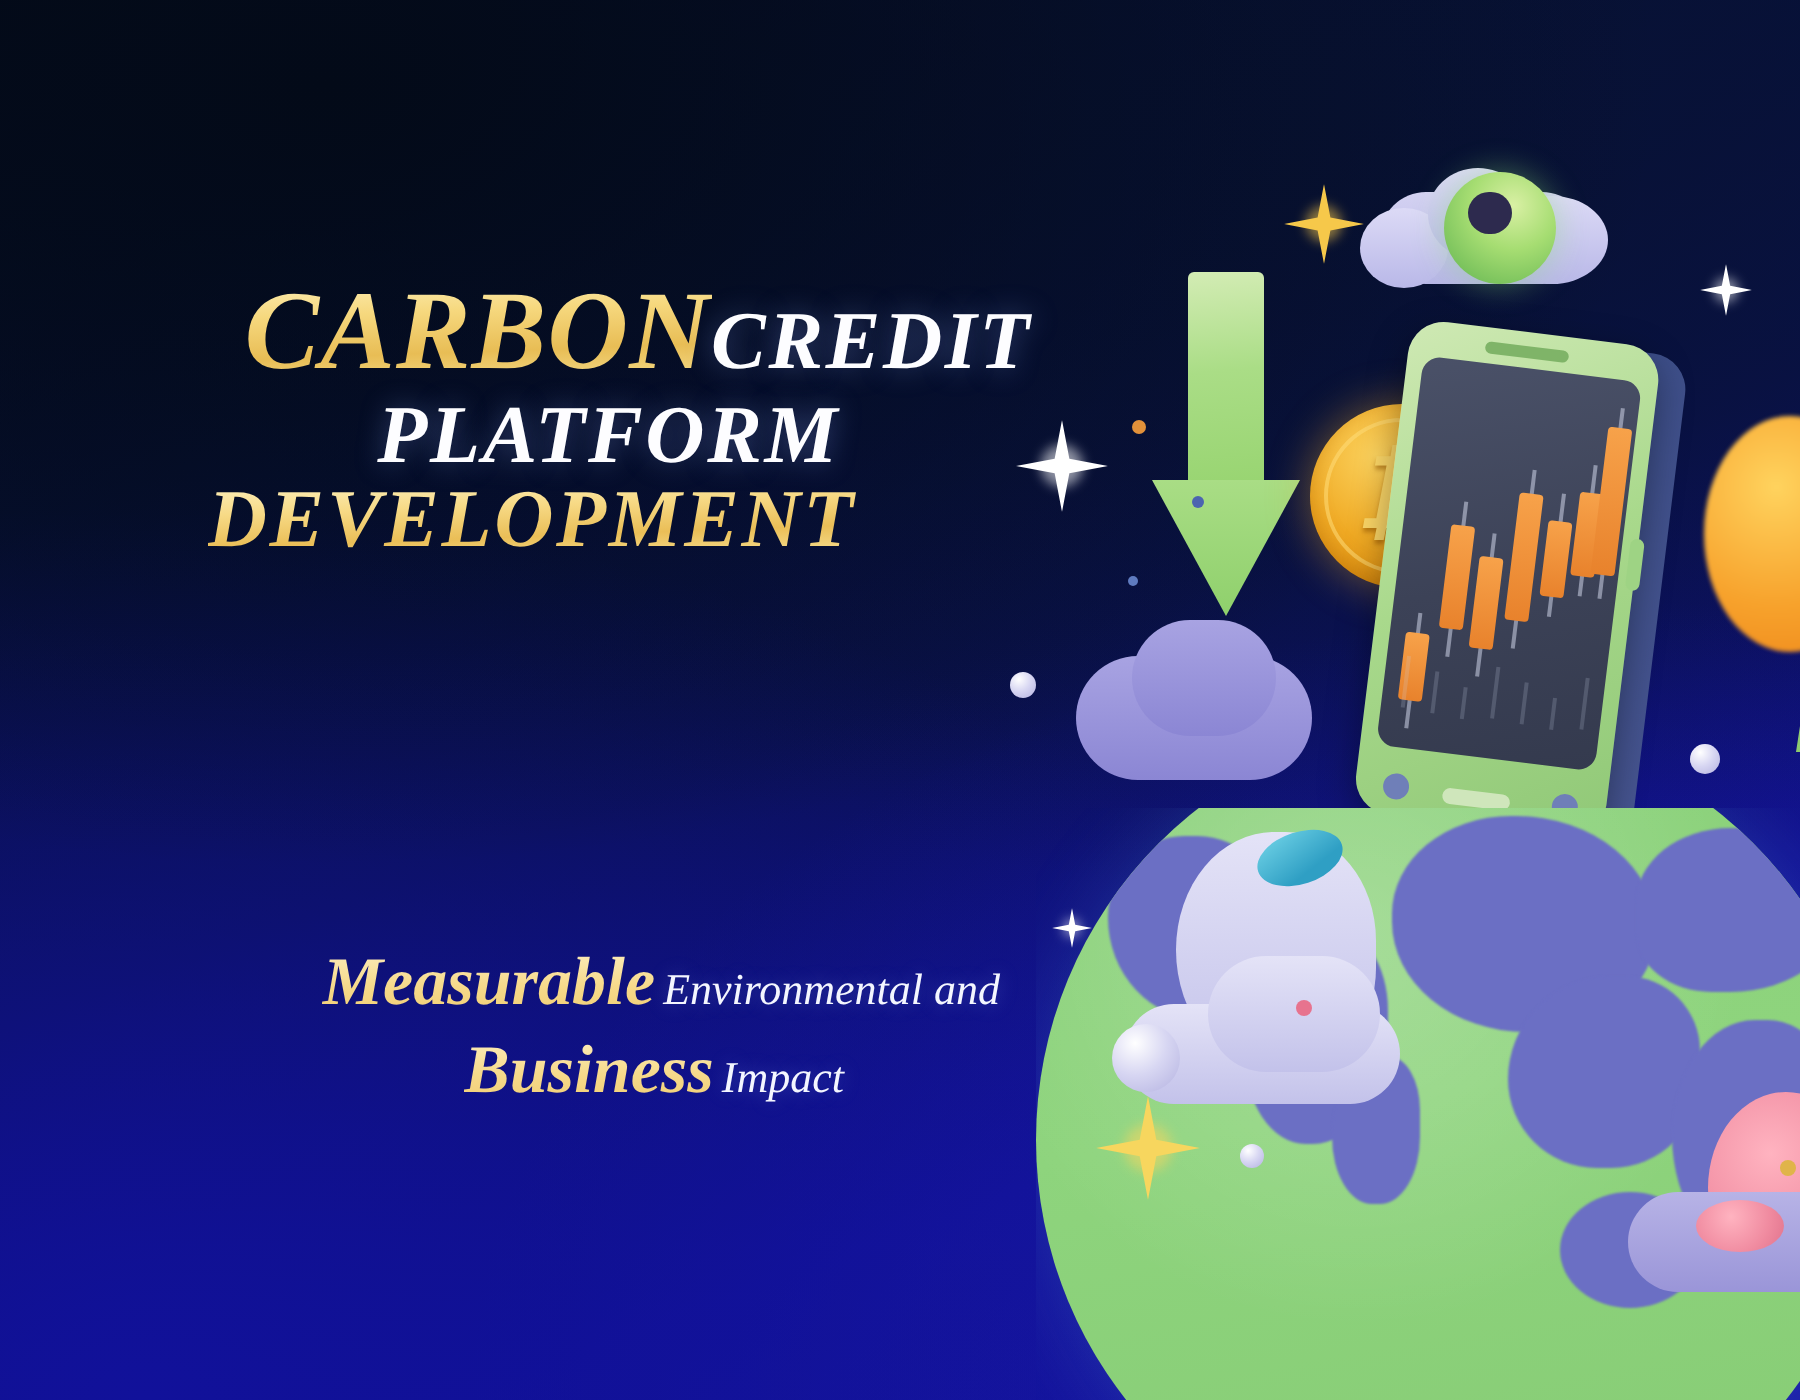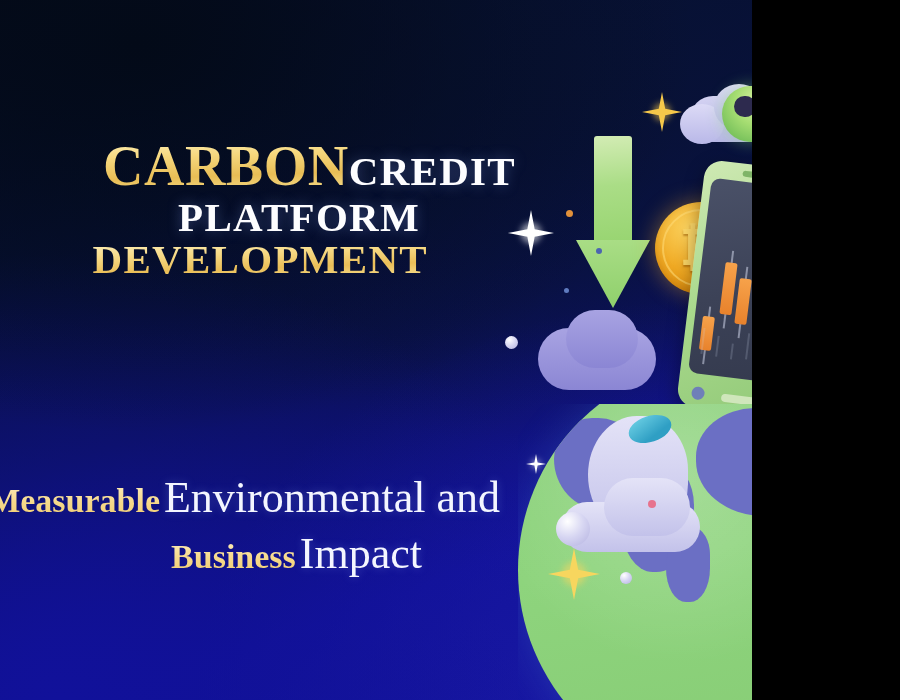--- a/index.html
+++ b/index.html
@@ -6,29 +6,30 @@
     margin: 0;
     padding: 0;
     background: #000;
   }
   body {
     font-family: "Liberation Serif", serif;
   }
 
   #banner {
     position: relative;
-    width: 752px;
+    width: 900px;
     height: 700px;
     overflow: hidden;
     background:
       radial-gradient(ellipse 120% 90% at 18% 6%, #030a18 0%, rgba(3,10,24,0) 62%),
       radial-gradient(ellipse 130% 110% at 8% 100%, #11119a 0%, rgba(17,17,154,0) 58%),
       radial-gradient(ellipse 110% 95% at 92% 100%, #1a1aa8 0%, rgba(26,26,168,0) 60%),
       radial-gradient(ellipse 100% 80% at 75% 8%, #081235 0%, rgba(8,18,53,0) 70%),
       linear-gradient(160deg, #040b1a 0%, #061034 26%, #0a1150 50%, #101092 76%, #15159c 100%);
+    font-style: italic;
   }
   .sparkle {
     position: absolute;
     pointer-events: none;
   }
   .sparkle i {
     position: absolute;
     left: 50%; top: 50%;
     transform: translate(-50%,-50%);
     width: 100%; height: 100%;
@@ -107,21 +108,21 @@
     font-size: 34px;
     font-weight: 700;
     color: #fae29a;
     background: linear-gradient(180deg, #fdeec0 0%, #f6d98a 55%, #f0cd73 100%);
     -webkit-background-clip: text;
     background-clip: text;
     -webkit-text-fill-color: transparent;
     color: transparent;
   }
   .sub-white {
-    font-size: 44px;
+    font-size: 22px;
     font-weight: 400;
     color: #f4f6ff;
     text-shadow: 0 0 10px rgba(150,175,255,.3);
   }
   .sub-line2 { padding-right: 78px; }
 
   
   #art {
     position: absolute;
     left: 500px;

